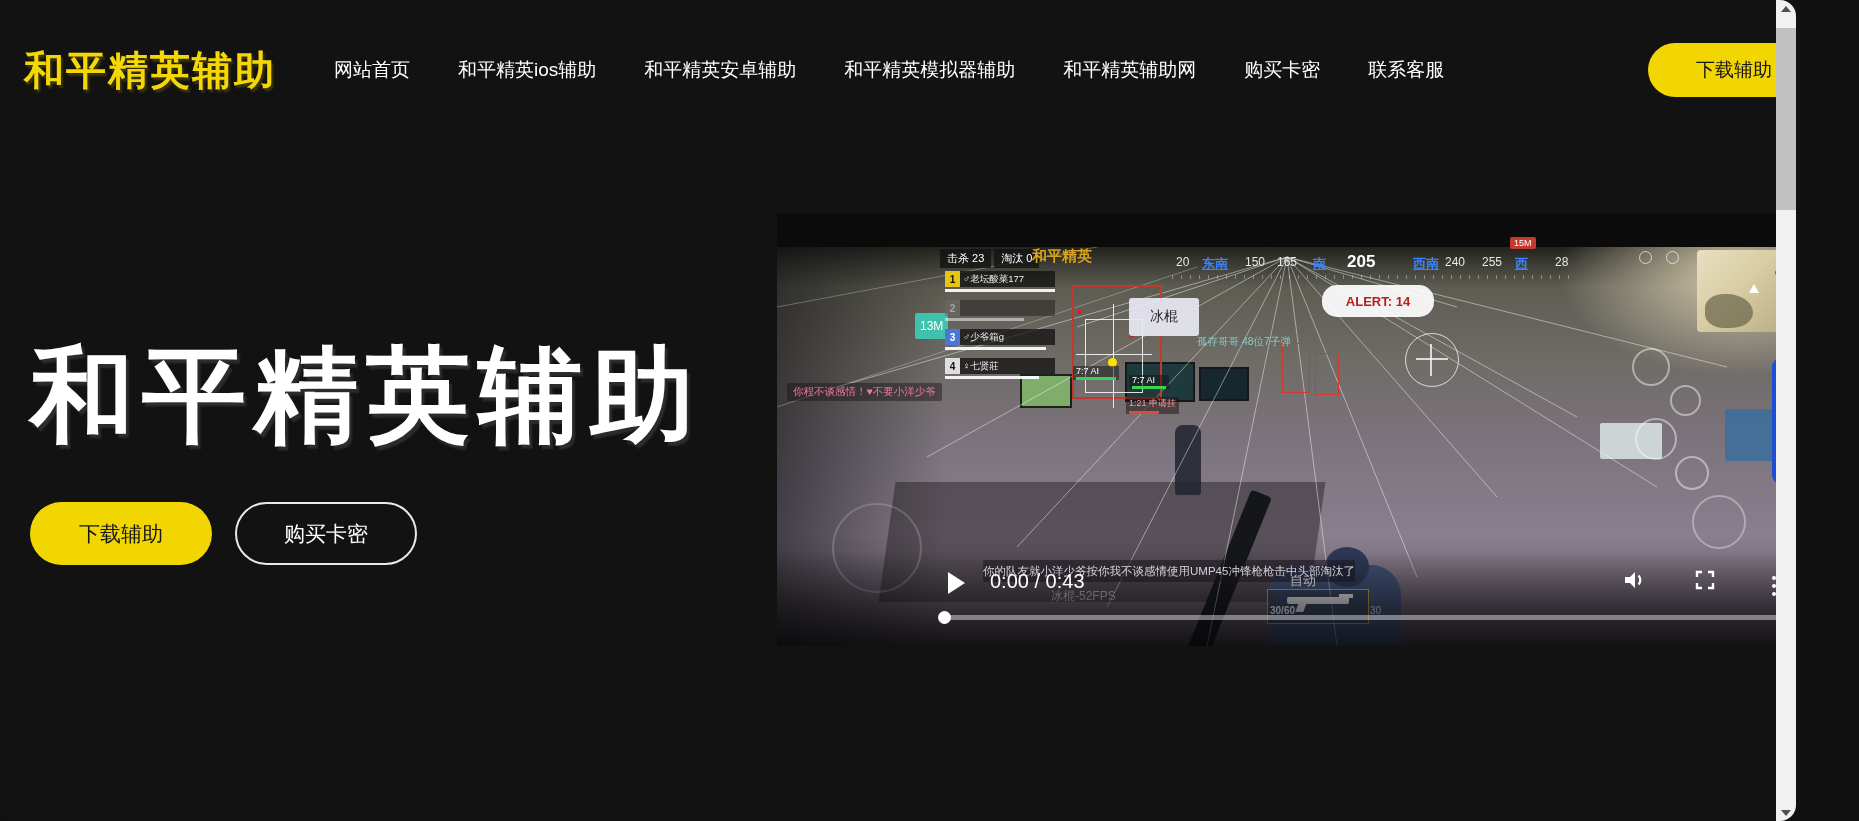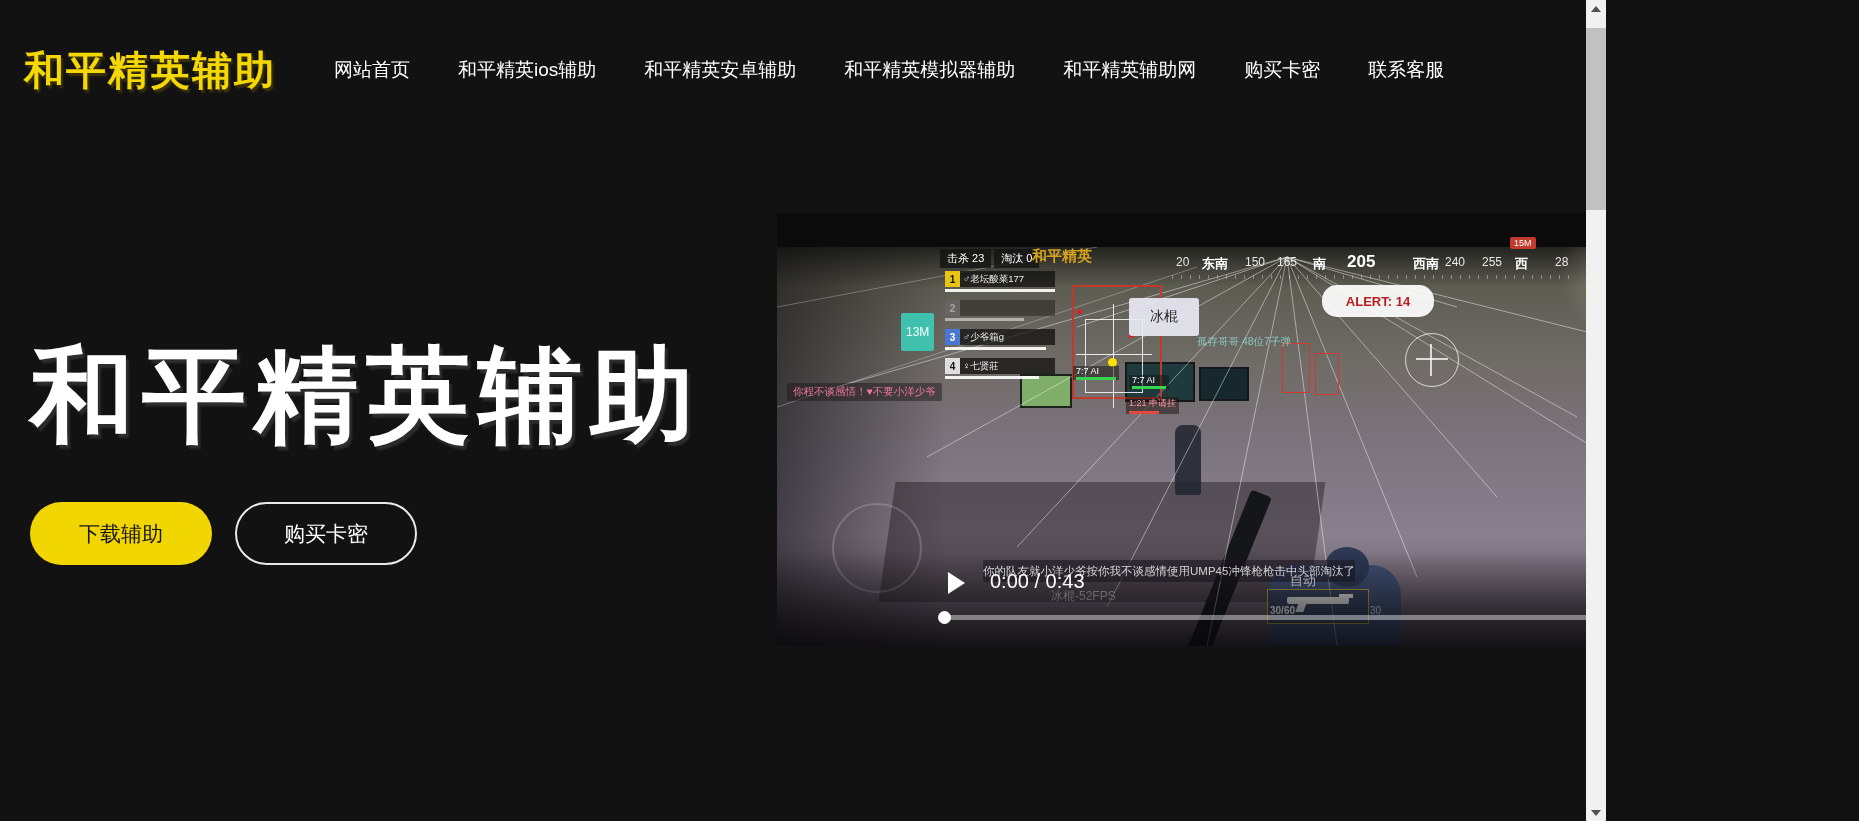--- a/index.html
+++ b/index.html
@@ -1,17 +1,17 @@
 <!DOCTYPE html>
 <html><head>
 <meta charset="utf-8">
 <style>
   html,body{margin:0;padding:0;background:#111;}
-  .page{position:relative;width:1606px;height:821px;background:#121212;overflow:hidden;
-        font-family:"Liberation Sans","DejaVu Sans",sans-serif;}
+  .page{position:relative;width:1796px;height:821px;background:#121212;overflow:hidden;
+        font-family:"Liberation Sans","DejaVu Sans",sans-serif;border-radius:16px;}
 
   
   .header{position:absolute;left:0;top:0;width:1839px;height:140px;display:flex;align-items:center;
           padding:0 0 0 24px;box-sizing:border-box;}
   .logo{color:#f5d703;font-size:40px;font-weight:800;letter-spacing:2px;
         text-shadow:2px 3px 2px rgba(110,95,0,.45);white-space:nowrap;cursor:pointer;}
   .nav{display:flex;gap:48px;margin-left:58px;}
   .nav-item{color:#fff;font-size:19px;white-space:nowrap;cursor:pointer;text-align:center;}
   .header-spacer{flex:1;}
   .cta{width:172px;height:54px;border-radius:27px;background:#f2d602;color:#151515;
@@ -51,31 +51,31 @@
   .crosshair{position:absolute;left:628px;top:120px;width:52px;height:52px;border:1.6px solid rgba(255,255,255,.75);border-radius:50%;}
   .crosshair:before{content:"";position:absolute;left:24px;top:10px;width:1.6px;height:32px;background:rgba(255,255,255,.75);}
   .crosshair:after{content:"";position:absolute;top:24px;left:10px;height:1.6px;width:32px;background:rgba(255,255,255,.75);}
 
   
   .killbar{position:absolute;left:163px;top:36px;display:flex;gap:3px;}
   .killseg{background:rgba(18,18,18,.78);color:#fff;font-size:11px;padding:2px 7px;white-space:nowrap;}
   .brand-gold{position:absolute;left:255px;top:34px;color:#d8a31b;font-size:15px;font-weight:700;white-space:nowrap;}
   .compass{position:absolute;left:0;top:42px;width:1031px;height:20px;color:#e8e8e8;}
   .compass span{position:absolute;font-size:12px;}
-  .compass .card{font-size:13px;font-weight:700;color:#ffffff;}
+  .compass .card{font-size:13px;font-weight:700;color:#3b82f6;text-decoration:underline;}
   .compass .big{font-size:17px;font-weight:700;color:#fff;}
   .compass-ticks{position:absolute;left:395px;top:62px;width:400px;height:4px;opacity:.45;
     background:repeating-linear-gradient(90deg,rgba(255,255,255,.8) 0 1px,transparent 1px 9px);}
   .compass-badge{position:absolute;left:733px;top:24px;background:#c23b2e;color:#fff;font-size:9px;
     padding:1px 4px;border-radius:2px;}
   .alert-box{position:absolute;left:545px;top:72px;width:112px;height:32px;background:rgba(255,255,255,.92);
     border-radius:15px;display:flex;align-items:center;justify-content:center;}
   .alert-text{color:#b91c1c;font-size:13px;font-weight:700;}
-  .dist-badge{position:absolute;left:124px;top:100px;background:#3fc1ad;color:#fff;font-size:12px;
-    padding:12px 5px;border-radius:2px;}
+  .dist-badge{position:absolute;left:138px;top:100px;background:#3fc1ad;color:#fff;font-size:12px;
+    padding:6px 5px;border-radius:2px;}
 
   .team{position:absolute;left:168px;top:58px;width:110px;}
   .trow{position:relative;margin-bottom:8px;}
   .trow-main{display:flex;height:16px;}
   .tbadge{width:15px;height:16px;font-size:10px;font-weight:700;display:flex;align-items:center;justify-content:center;}
   .b1{background:#e7c512;color:#111;}
   .b2{background:#6b6b6b;color:#ddd;}
   .b3{background:#4a77d4;color:#fff;}
   .b4{background:#dfdfdf;color:#111;}
   .tname{flex:1;background:rgba(16,16,16,.75);color:#eee;font-size:9.5px;line-height:16px;

